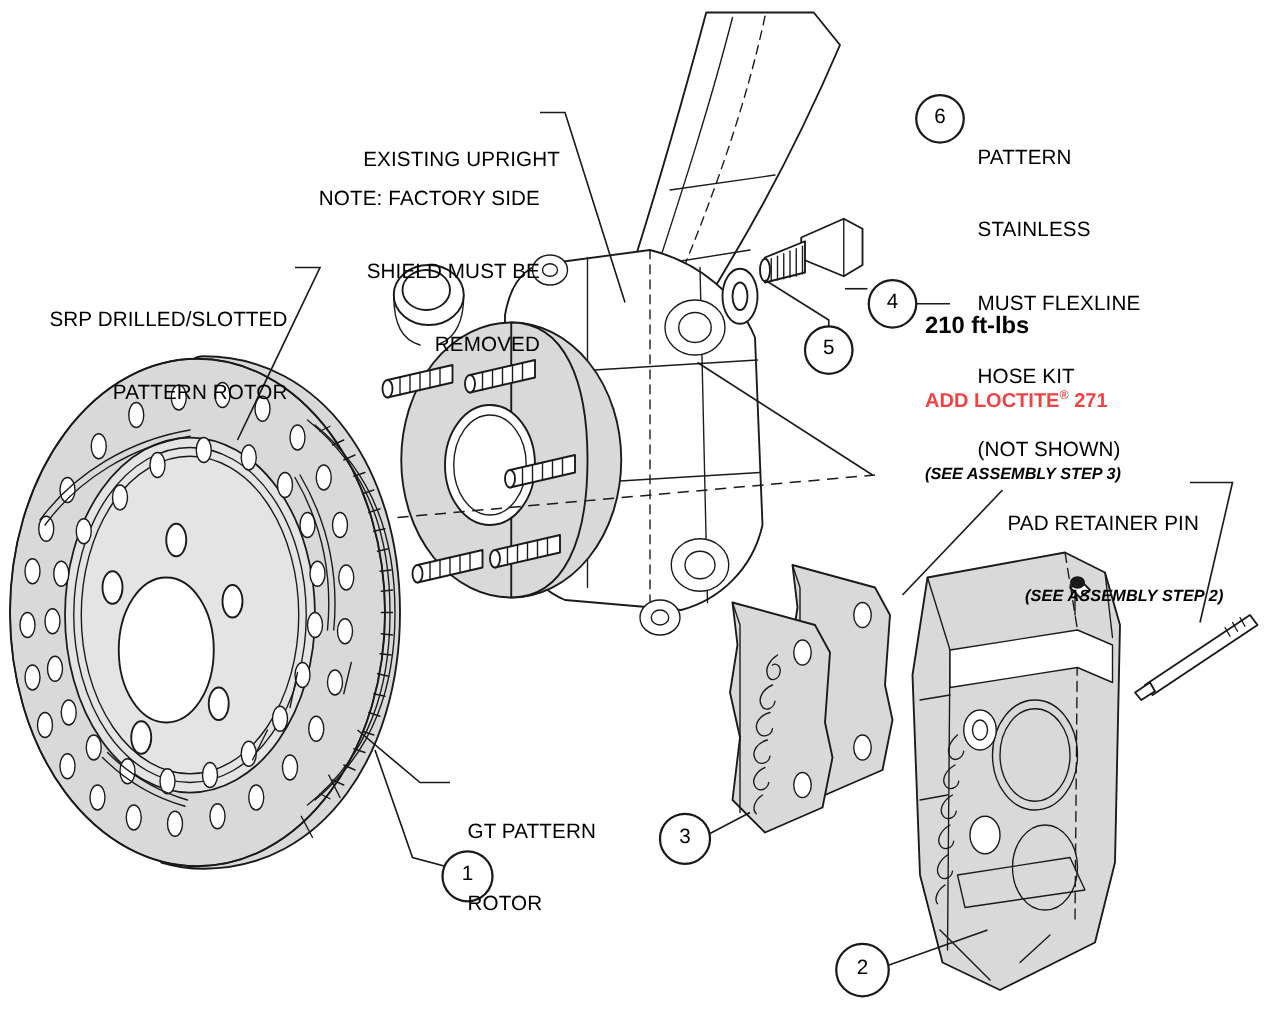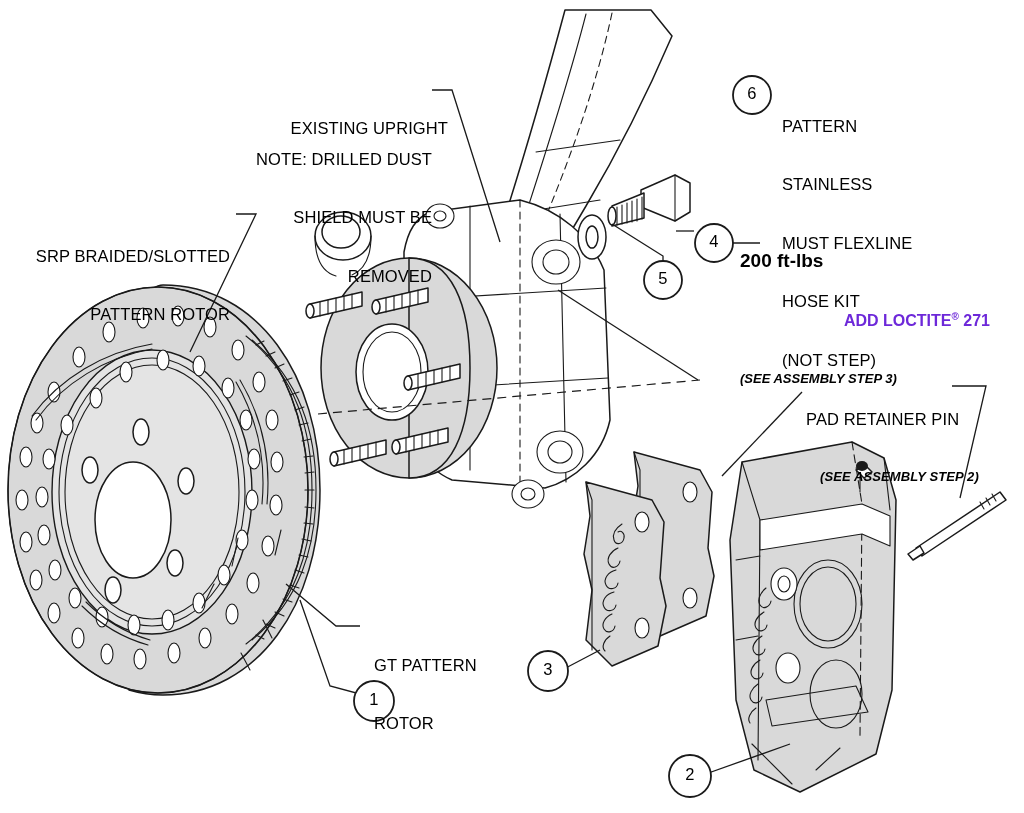--- a/index.html
+++ b/index.html
@@ -4,21 +4,21 @@
 <style>
   html,body{margin:0;padding:0;background:#fff;}
   body{width:1024px;height:813px;position:relative;overflow:hidden;
        font-family:"Liberation Sans",sans-serif;color:#000;}
   #stage{position:absolute;left:0;top:0;width:1024px;height:813px;}
   svg.art{position:absolute;left:0;top:0;width:1024px;height:813px;}
   .lbl{position:absolute;white-space:pre;line-height:1.18;}
   .t16{font-size:16.5px;letter-spacing:.1px;}
   .bold{font-weight:bold;}
   .ital{font-style:italic;font-weight:bold;font-size:13px;}
-  .red{color:#6d28d9;font-weight:bold;font-size:16px;text-align:right;}
+  .red{color:#ef4444;font-weight:bold;font-size:16px;}
   .sup{font-size:10px;vertical-align:super;}
   .rt{text-align:right;}
   .ctr{text-align:center;}
 </style>
 </head>
 <body>
 
 <div id="stage">
 
 <svg class="art" viewBox="0 0 1024 813">
@@ -366,43 +366,43 @@
 </svg>
 
 <div class="lbl t16 ctr" style="left:354px;top:690px;width:40px;">1</div>
 <div class="lbl t16 ctr" style="left:670px;top:765px;width:40px;">2</div>
 <div class="lbl t16 ctr" style="left:528px;top:660px;width:40px;">3</div>
 <div class="lbl t16 ctr" style="left:694px;top:232px;width:40px;">4</div>
 <div class="lbl t16 ctr" style="left:643px;top:269px;width:40px;">5</div>
 <div class="lbl t16 ctr" style="left:732px;top:84px;width:40px;">6</div>
 
 <div class="lbl t16 rt" style="left:10px;top:208px;width:220px;">
-  <div>SRP BRAIDED/SLOTTED</div>
+  <div>SRP DRILLED/SLOTTED</div>
   <div>PATTERN ROTOR</div>
 </div>
 
 <div class="lbl t16 rt" style="left:228px;top:80px;width:220px;">
   <div>EXISTING UPRIGHT</div>
 </div>
 <div class="lbl t16 rt" style="left:212px;top:111px;width:220px;">
-  <div>NOTE: DRILLED DUST</div>
+  <div>NOTE: FACTORY SIDE</div>
   <div>SHIELD MUST BE</div>
   <div>REMOVED</div>
 </div>
 
 <div class="lbl t16" style="left:782px;top:78px;width:230px;">
   <div>PATTERN</div>
   <div>STAINLESS</div>
   <div>MUST FLEXLINE</div>
   <div>HOSE KIT</div>
-  <div>(NOT STEP)</div>
+  <div>(NOT SHOWN)</div>
 </div>
 
 <div class="lbl" style="left:740px;top:212px;width:250px;">
-  <div class="bold" style="font-size:19px;">200 ft-lbs</div>
+  <div class="bold" style="font-size:19px;">210 ft-lbs</div>
   <div class="red" style="margin-top:1px;"><span>ADD LOCTITE</span><span class="sup">®</span><span> 271</span></div>
   <div class="ital" style="margin-top:2px;">(SEE ASSEMBLY STEP 3)</div>
 </div>
 
 <div class="lbl t16" style="left:806px;top:371px;width:220px;">
   <div>PAD RETAINER PIN</div>
   <div class="ital" style="margin-top:1px;margin-left:14px;">(SEE ASSEMBLY STEP 2)</div>
 </div>
 
 <div class="lbl t16" style="left:374px;top:617px;width:200px;">

